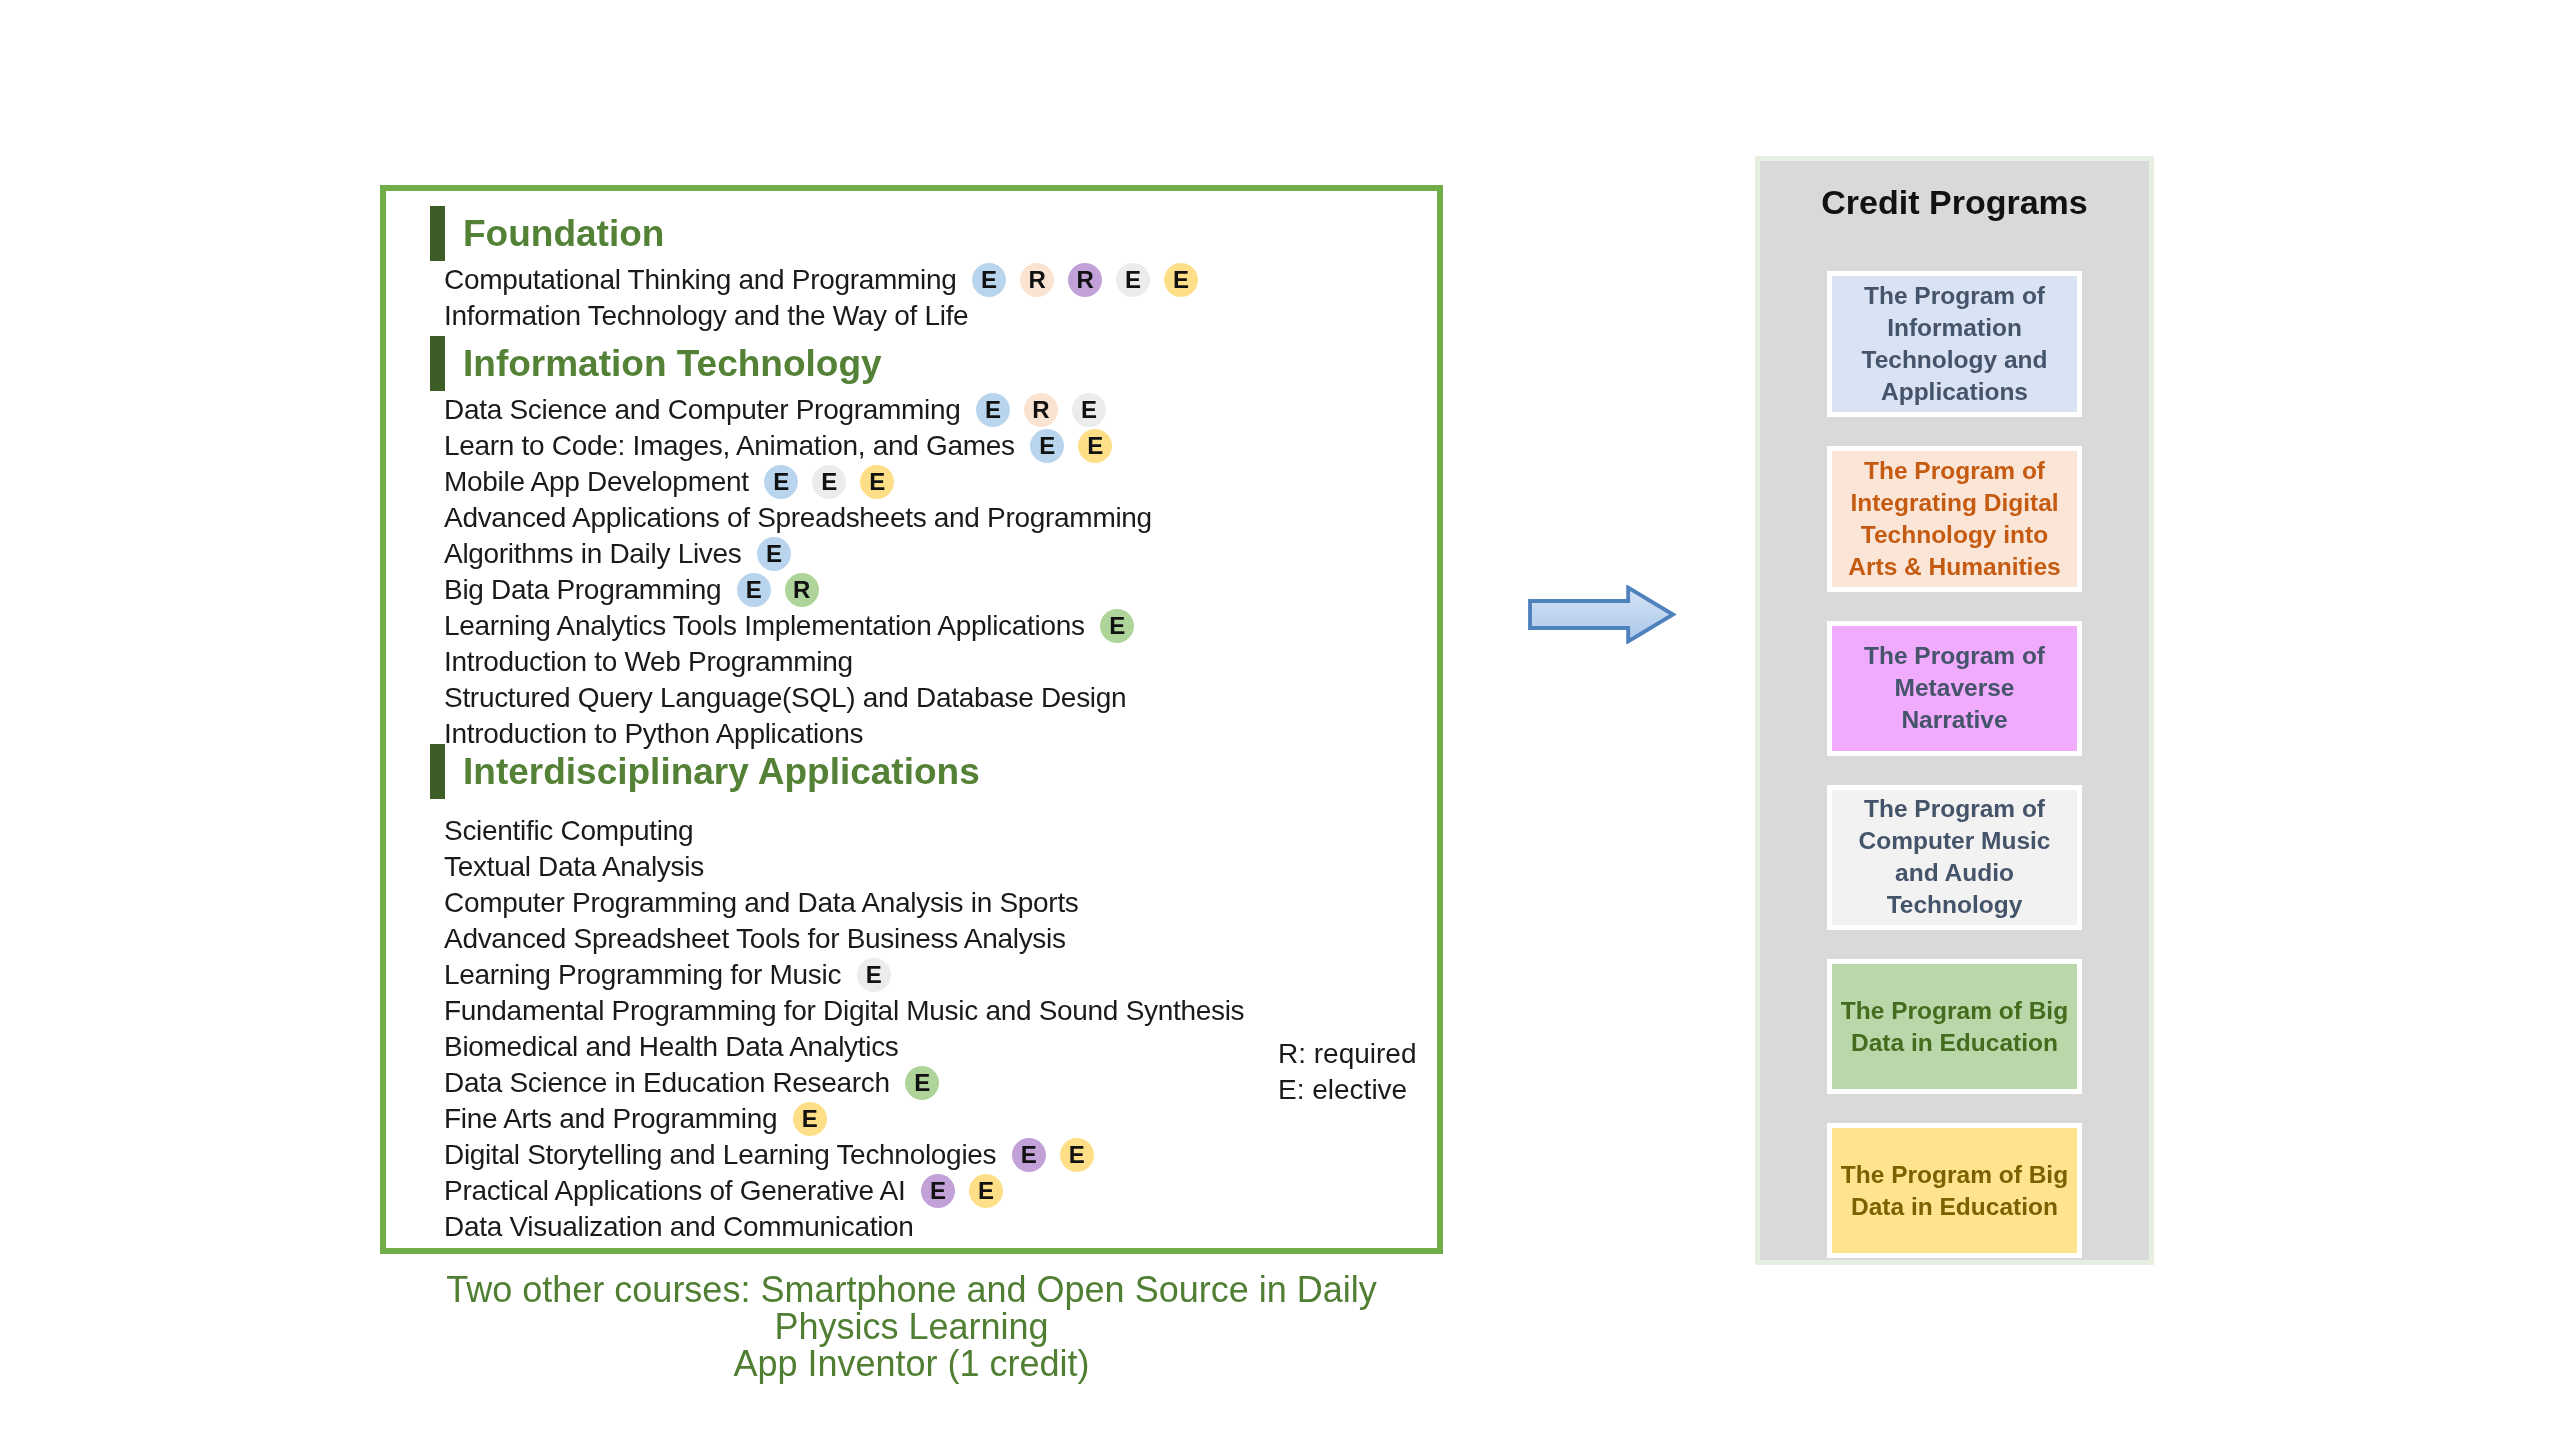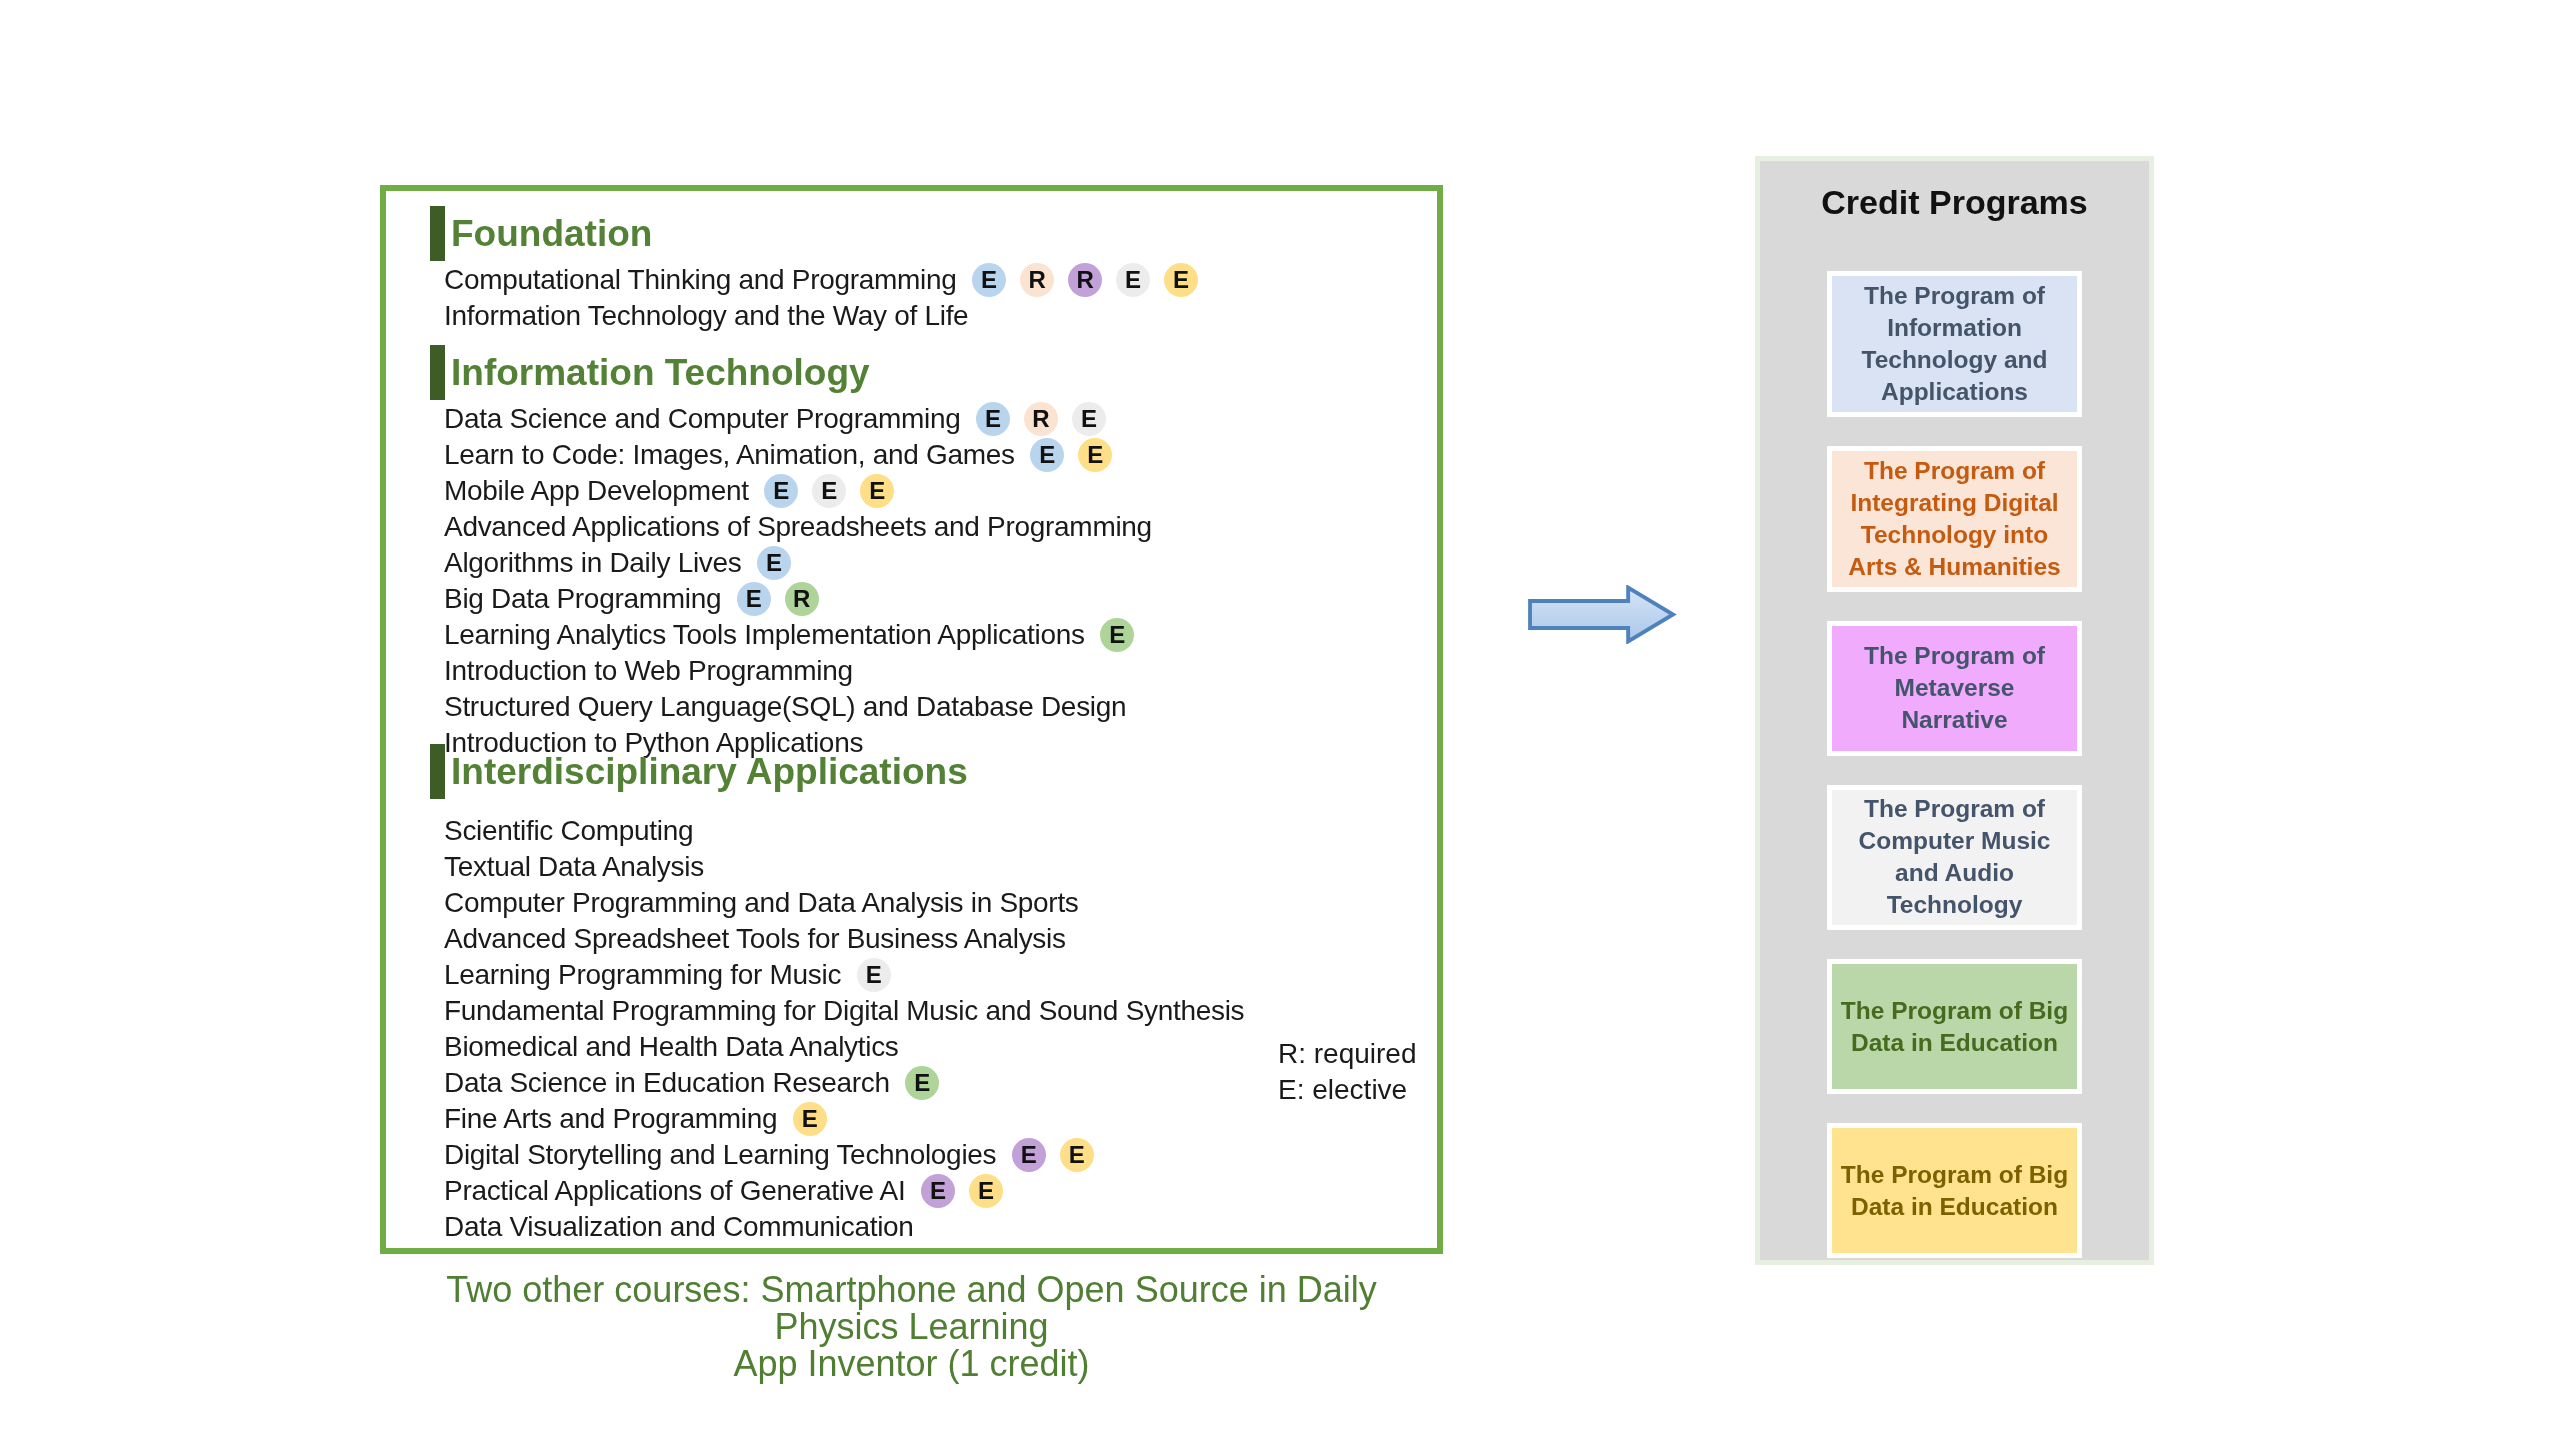--- a/index.html
+++ b/index.html
@@ -16,21 +16,21 @@
     left:380px;top:185px;
     width:1063px;height:1069px;
     border:6.4px solid #70ad47;
     box-sizing:border-box;
     background:#ffffff;
   }
   .section{
     position:absolute;left:44px;right:11.6px;
   }
   .sec-header{
-    display:flex;align-items:center;gap:6px;height:57px;
+    display:flex;align-items:center;gap:18px;height:57px;
   }
   .sec-bar{
     width:15px;height:55px;background:#3d5c26;flex:0 0 auto;
   }
   .sec-title{
     font-size:37px;font-weight:bold;color:#538135;
     white-space:nowrap;letter-spacing:0px;
   }
   .course-list{margin-top:0;}
   .course-list.gap-top{margin-top:13px;}
@@ -108,21 +108,21 @@
               <span class="badge" style="background: rgb(193, 161, 216);">R</span>
               <span class="badge" style="background: rgb(236, 236, 236);">E</span>
               <span class="badge" style="background: rgb(254, 222, 134);">E</span>
             </span>
           </div>
           <div class="course-row">
             <span class="course-name">Information Technology and the Way of Life</span>
           </div>
         </div>
       </div>
-    <div class="section" style="top:153px">
+    <div class="section" style="top:144px">
         <div class="sec-header">
           <div class="sec-bar" style="background: rgb(61, 92, 38);"></div>
           <div class="sec-title" style="color: rgb(83, 129, 53);">Information Technology</div>
         </div>
         <div class="course-list">
           <div class="course-row">
             <span class="course-name">Data Science and Computer Programming</span>
             <span class="badges">
               <span class="badge" style="background: rgb(185, 213, 238);">E</span>
               <span class="badge" style="background: rgb(251, 227, 210);">R</span>

